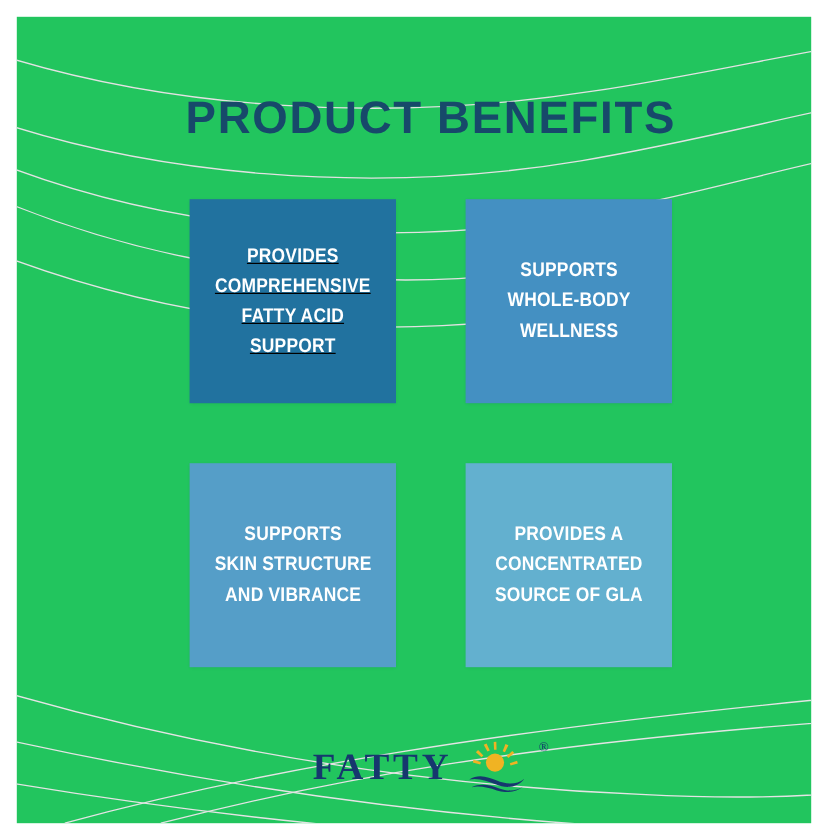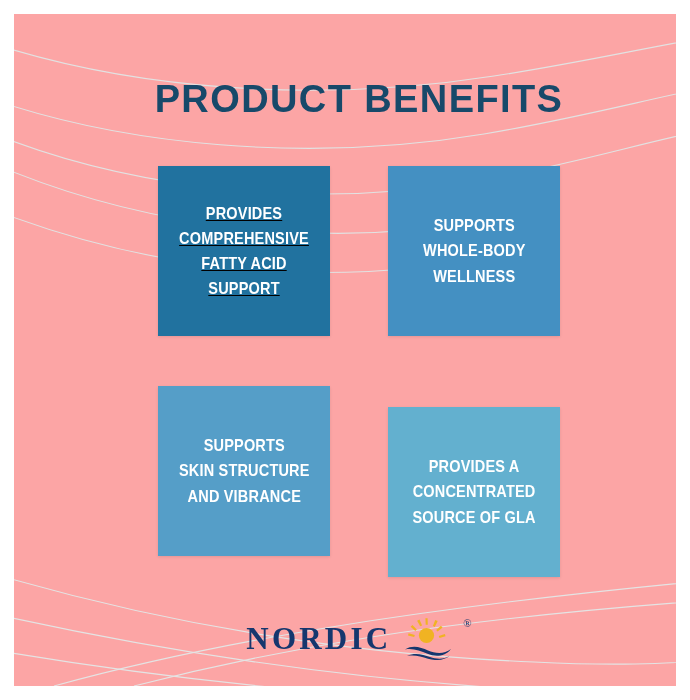--- a/index.html
+++ b/index.html
@@ -19,21 +19,21 @@
     overflow: hidden;
   }
 
   
   .panel {
     position: absolute;
     left: 14px;
     top: 14px;
     width: 662px;
     height: 672px;
-    background: #fca5a5;
+    background: #22c55e;
     overflow: hidden;
   }
 
   .wave-texture {
     position: absolute;
     left: 0; top: 0;
     width: 100%;
     height: 100%;
     pointer-events: none;
   }
@@ -168,30 +168,30 @@
 WHOLE-BODY
 WELLNESS</div>
       </div>
 
       <div class="benefit-box pos-2" style="background-color: rgb(85, 158, 200);">
         <div class="benefit-text">SUPPORTS
 SKIN STRUCTURE
 AND VIBRANCE</div>
       </div>
 
-      <div class="benefit-box pos-3" style="background-color: rgb(99, 176, 207); margin-top: 21px;">
+      <div class="benefit-box pos-3" style="background-color: rgb(99, 176, 207);">
         <div class="benefit-text">PROVIDES A
 CONCENTRATED
 SOURCE OF GLA</div>
       </div>
 
     </div>
 
     <div class="logo">
-      <span class="logo-word">NORDIC</span>
+      <span class="logo-word">FATTY</span>
 
       <span class="logo-mark">
         <svg viewBox="0 0 54 44" width="54" height="44">
 
           <g fill="#f0b323">
             <path d="M18.5 3.5 l2.6 5.9 -1.9 .9 -3.1 -5.6 z"></path>
             <path d="M26.6 2.2 l.2 6.5 -2.1 .1 -.3 -6.5 z"></path>
             <path d="M34.2 4.0 l-2.3 6.0 1.9 .9 2.9 -5.8 z"></path>
             <path d="M39.9 9.8 l-4.7 4.3 1.4 1.5 5.0 -4.0 z"></path>
             <path d="M11.4 8.9 l4.4 4.6 -1.5 1.5 -4.7 -4.2 z"></path>

